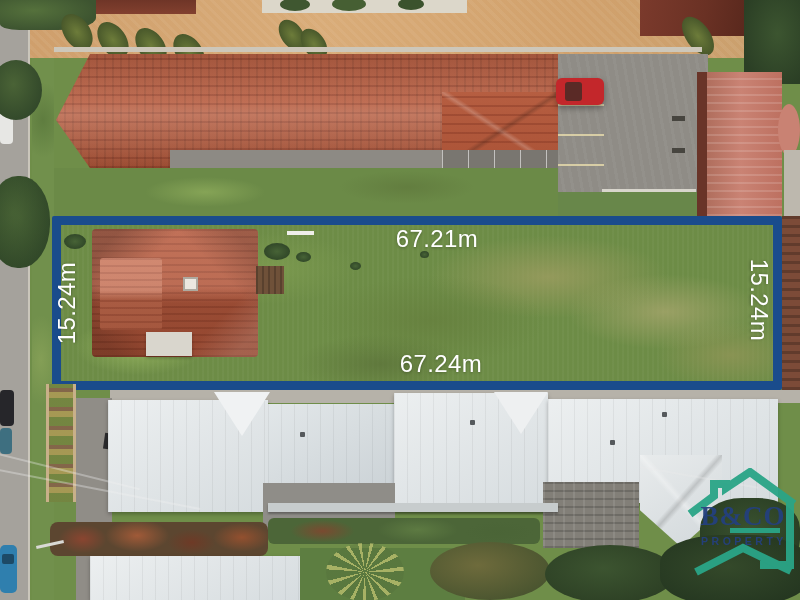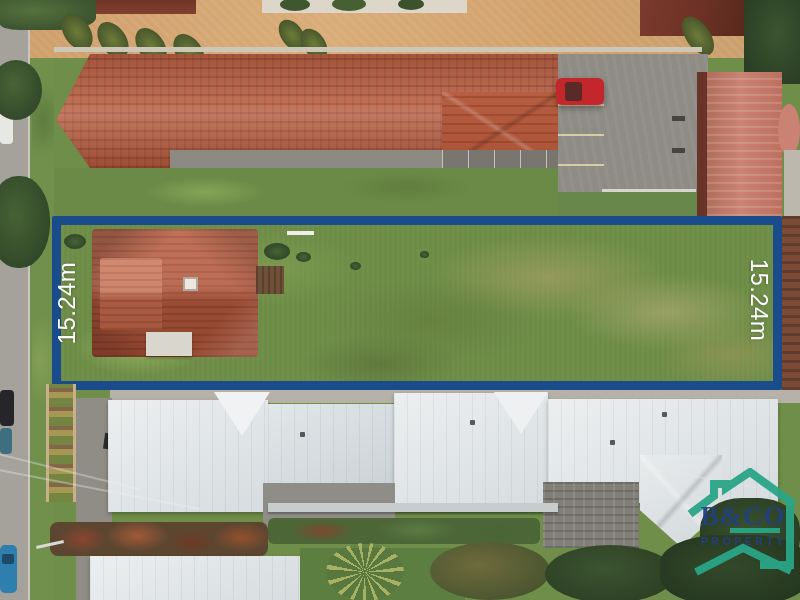--- a/index.html
+++ b/index.html
@@ -283,20 +283,22 @@
   <div class="trees-bot-2"></div>
 
   <div class="car-black"></div>
   <div class="car-teal-sm"></div>
   <div class="car-blue"></div>
   <div class="lamp"></div>
   <div class="wire wire1"></div>
   <div class="wire wire2"></div>
   <div class="wire wire3"></div>
 
+  <div class="mlabel lbl-top">67.21m</div>
+  <div class="mlabel lbl-bottom">67.24m</div>
   <div class="mlabel lbl-left">15.24m</div>
   <div class="mlabel lbl-right">15.24m</div>
 
   <svg class="logo" viewBox="0 0 114 132">
     <g>
       <path d="M 4 46 L 28 28 L 28 16 L 40 16 L 40 20 L 64 4 L 108 36" fill="none" stroke="#2aa587" stroke-width="8"></path>
       <path d="M 104 34 L 104 97 L 74 97" fill="none" stroke="#2aa587" stroke-width="8"></path>
       <path d="M 10 104 L 57 80 L 105 103" fill="none" stroke="#2aa587" stroke-width="8"></path>
       <rect x="44" y="60" width="50" height="5" fill="#2aa587"></rect>
     </g>

